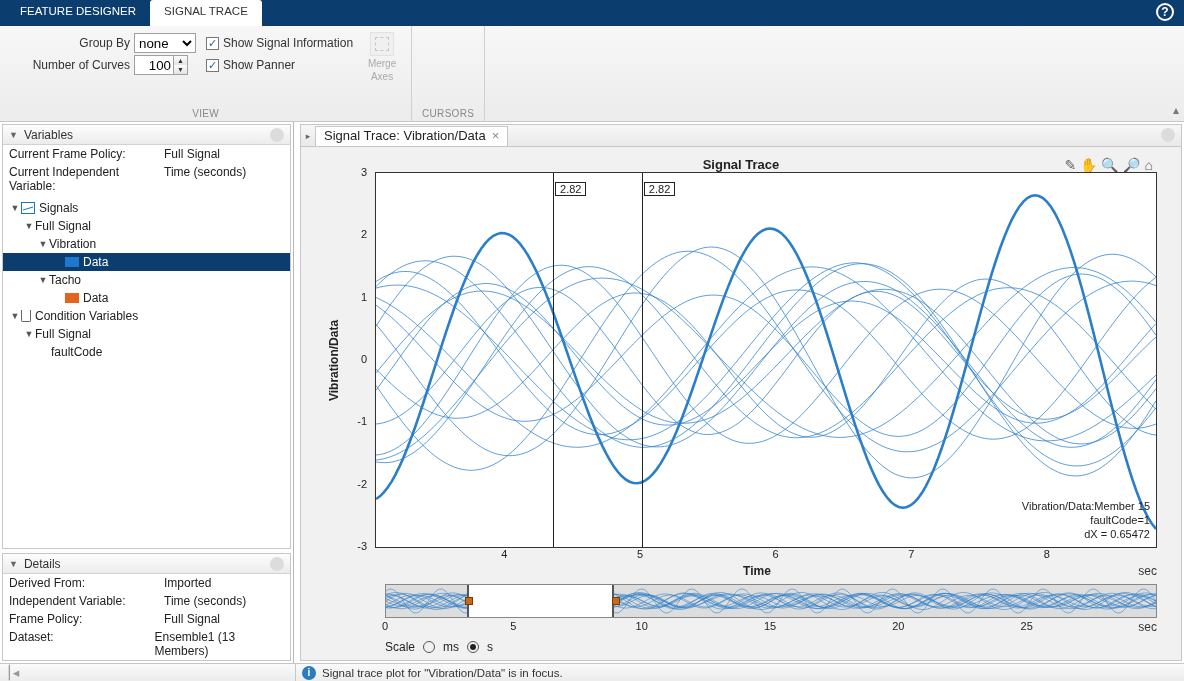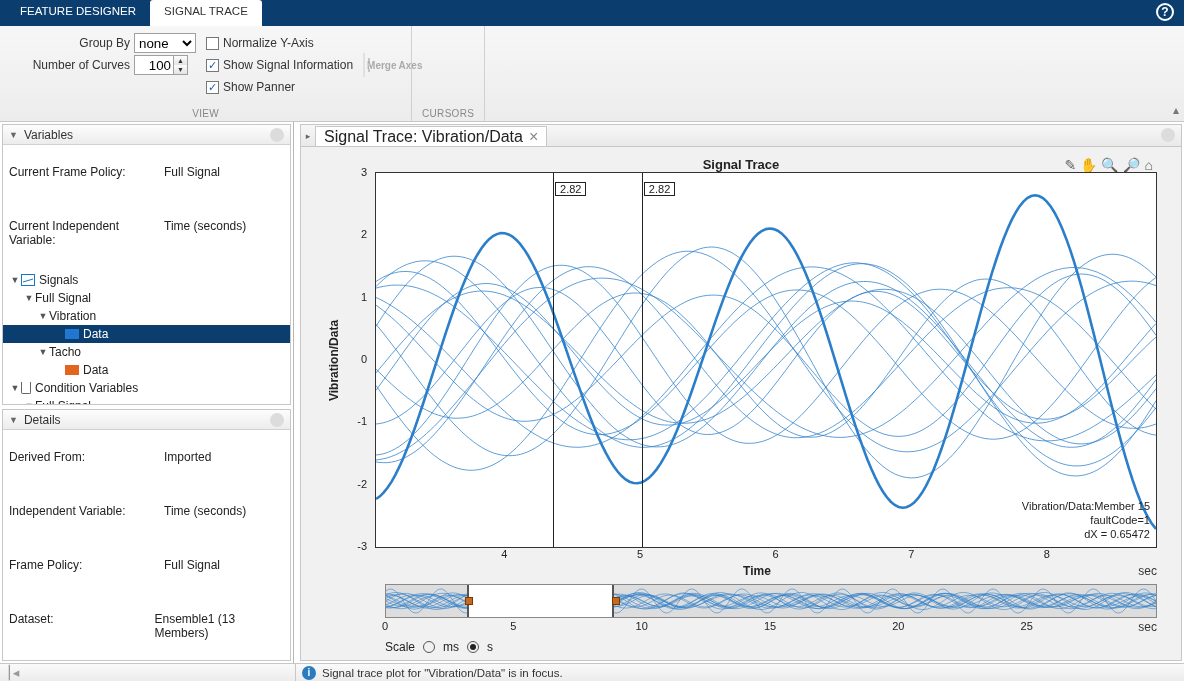--- a/index.html
+++ b/index.html
@@ -19,21 +19,21 @@
   .ts-label { text-align:center; font-size:10px; color:#888; letter-spacing:0.3px; padding-top:2px; }
   .row { display:flex; align-items:center; gap:4px; height:22px; font-size:12px; color:#333; white-space:nowrap;}
   .right-label { text-align:right; width:120px; }
   select.combo { height:20px; width:62px; border:1px solid #a0a0a0; background:#fff;}
   .spin { position:relative; }
   .spin input { width:54px; height:20px; border:1px solid #a0a0a0; text-align:right; padding-right:16px;}
   .spin .arrows { position:absolute; right:1px; top:1px; width:14px; height:18px; display:flex; flex-direction:column; }
   .spin .arrows div{ flex:1; background:linear-gradient(#fdfdfd,#e3e3e3); border-left:1px solid #a0a0a0; font-size:7px; display:flex; align-items:center; justify-content:center; cursor:pointer;}
   .chk { width:13px; height:13px; border:1px solid #777; display:inline-flex; align-items:center; justify-content:center; background:#fff; cursor:pointer;}
   .chk.checked::after { content:"✓"; font-size:11px; color:#1262a5; }
-  .merge-btn { width:38px; display:flex; flex-direction:row; align-items:center; font-size:10px; color:#aaa; cursor:default; gap:2px;font-weight:bold;}
+  .merge-btn { width:38px; display:flex; flex-direction:column; align-items:center; font-size:10px; color:#aaa; cursor:default; gap:2px;}
   .merge-btn .ic { width:24px; height:24px; background:#f0f0f0; border:1px solid #e1e1e1; position:relative;}
   .merge-btn .ic::before{content:""; position:absolute; inset:4px; border:1px dashed #c5c5c5;}
   .dc-btn { height:22px; background:linear-gradient(#fefefe,#ececec); border:1px solid #b5b5b5; border-radius:2px; display:flex; align-items:center; gap:6px; padding:0 8px 0 4px; cursor:pointer;}
   .dc-btn.active { background:#fff; border-color:#1677c4; box-shadow: inset 0 0 0 1px #1677c433;}
   .dc-ic { width:16px; height:14px; background:#ffe18f; border:1px solid #b38b00; font-size:7.5px; font-weight:bold; color:#6b4a00; display:flex; align-items:center; justify-content:center;}
   .disabled { color:#b5b5b5; }
   .disabled .chk{ border-color:#ccc; cursor:default;}
 
   .collapse-handle { width:16px; display:flex; align-items:flex-end; justify-content:center; padding-bottom:4px; cursor:pointer; color:#777;}
   .collapse-handle span{ font-size:12px; }
@@ -43,21 +43,21 @@
 
   
   .left-col { width:294px; display:flex; flex-direction:column; border-right:1px solid #b7b7b7; margin-right:4px;}
   .panel { border:1px solid #c7c7c7; margin:2px 2px; display:flex; flex-direction:column; }
   .panel.variables{ flex:1; min-height:0;}
   .panel-hdr { height:20px; background:linear-gradient(#fdfdfd,#ececec); border-bottom:1px solid #d2d2d2; display:flex; align-items:center; padding:0 6px; font-size:12px; color:#333;}
   .panel-hdr .ttl { flex:1;}
   .panel-hdr .tri { font-size:9px; color:#666; margin-right:6px;}
   .panel-hdr .gear-slot { width:14px; height:14px; border-radius:50%; background:#dcdcdc; cursor:pointer;}
   .panel-body { flex:1; overflow:auto; background:#fff; }
-  .kv { display:flex; font-size:12px; padding:20px 6px; }
+  .kv { display:flex; font-size:12px; padding:2px 6px; }
   .kv .k { width:155px; color:#222;}
   .tree { padding:4px 0;}
   .tree-row { display:flex; align-items:center; height:18px; padding-left:6px; cursor:pointer;}
   .tree-row.selected { background:#0b3e6f; color:#fff;}
   .tind { display:inline-block; }
   .exp { width:12px; font-size:9px; color:#555; text-align:center;}
   .node-ic { width:14px; height:12px; margin-right:4px; display:inline-block; position:relative;}
   .node-ic.sig { border:1px solid #1677c4;}
   .node-ic.sig::after{content:""; position:absolute; left:1px; right:1px; top:5px; height:1px; background:#1677c4; transform:skewY(-18deg);}
   .node-ic.cond { width:10px; height:12px; border:1px solid #666; border-top:none; border-radius:0 0 2px 2px;}
@@ -65,21 +65,21 @@
   .sw.blue{ background:#1f77d0;}
   .sw.orange{ background:#e2641f;}
 
   .btn-row { padding:4px; display:flex; gap:4px;}
   .btn-row button { font-size:11px; color:#888; background:#f3f3f3; border:1px solid #cfcfcf; border-radius:2px; padding:2px 8px; cursor:default;}
   .details-body{ font-size:12px;}
 
   
   .doc { flex:1; display:flex; flex-direction:column; border:1px solid #c7c7c7; margin:2px 2px; min-width:0;}
   .doc-tabs { height:22px; background:linear-gradient(#f7f7f7,#e9e9e9); border-bottom:1px solid #c7c7c7; display:flex; align-items:stretch;}
-  .doc-tabs .dtab { background:#fff; border:1px solid #c7c7c7; border-bottom:none; padding:3px 8px; font-size:16px; display:flex; align-items:center; gap:6px; margin-top:1px;}
+  .doc-tabs .dtab { background:#fff; border:1px solid #c7c7c7; border-bottom:none; padding:3px 8px; font-size:13px; display:flex; align-items:flex-end; gap:6px; margin-top:1px;}
   .doc-tabs .dtab .x{ color:#888; cursor:pointer;}
   .doc-tabs .front{ width:14px; display:flex; align-items:center; justify-content:center; color:#666; font-size:9px;}
   .doc-tabs .gear-slot{ margin:3px 6px 0 auto; width:14px; height:14px; border-radius:50%; background:#dcdcdc; cursor:pointer;}
 
   .plot-area { flex:1; position:relative; background:#f1f1f1; padding:10px 24px 6px 24px; display:flex; flex-direction:column; }
   .plot-title { text-align:center; font-weight:bold; font-size:13px; color:#222; }
   .axes-tools { position:absolute; top:10px; right:28px; display:flex; gap:4px; color:#5c5c5c; font-size:14px;}
   .axes-tools span{cursor:pointer;}
   .chart-wrap { flex:1; display:flex; min-height:0; }
   .ylabel { writing-mode:vertical-rl; transform:rotate(180deg); text-align:center; font-size:12px; font-weight:bold; color:#222; padding:4px 2px;}
@@ -134,24 +134,20 @@
         <div class="row">
             <span class="right-label">Number of Curves</span>
           <span class="spin"><input value="100" style=""><span class="arrows">
                 <div>▲</div>
                 <div>▼</div>
               </span></span>
         </div>
         <div class="row"></div>
       </div>
       <div>
-        <div class="row">
-            <span class="chk"></span>
-            <span>Normalize Y-Axis</span>
-          </div>
         <div class="row">
             <span class="chk checked"></span>
             <span>Show Signal Information</span>
           </div>
         <div class="row">
             <span class="chk checked"></span>
             <span>Show Panner</span>
           </div>
       </div>
       <div class="merge-btn">

